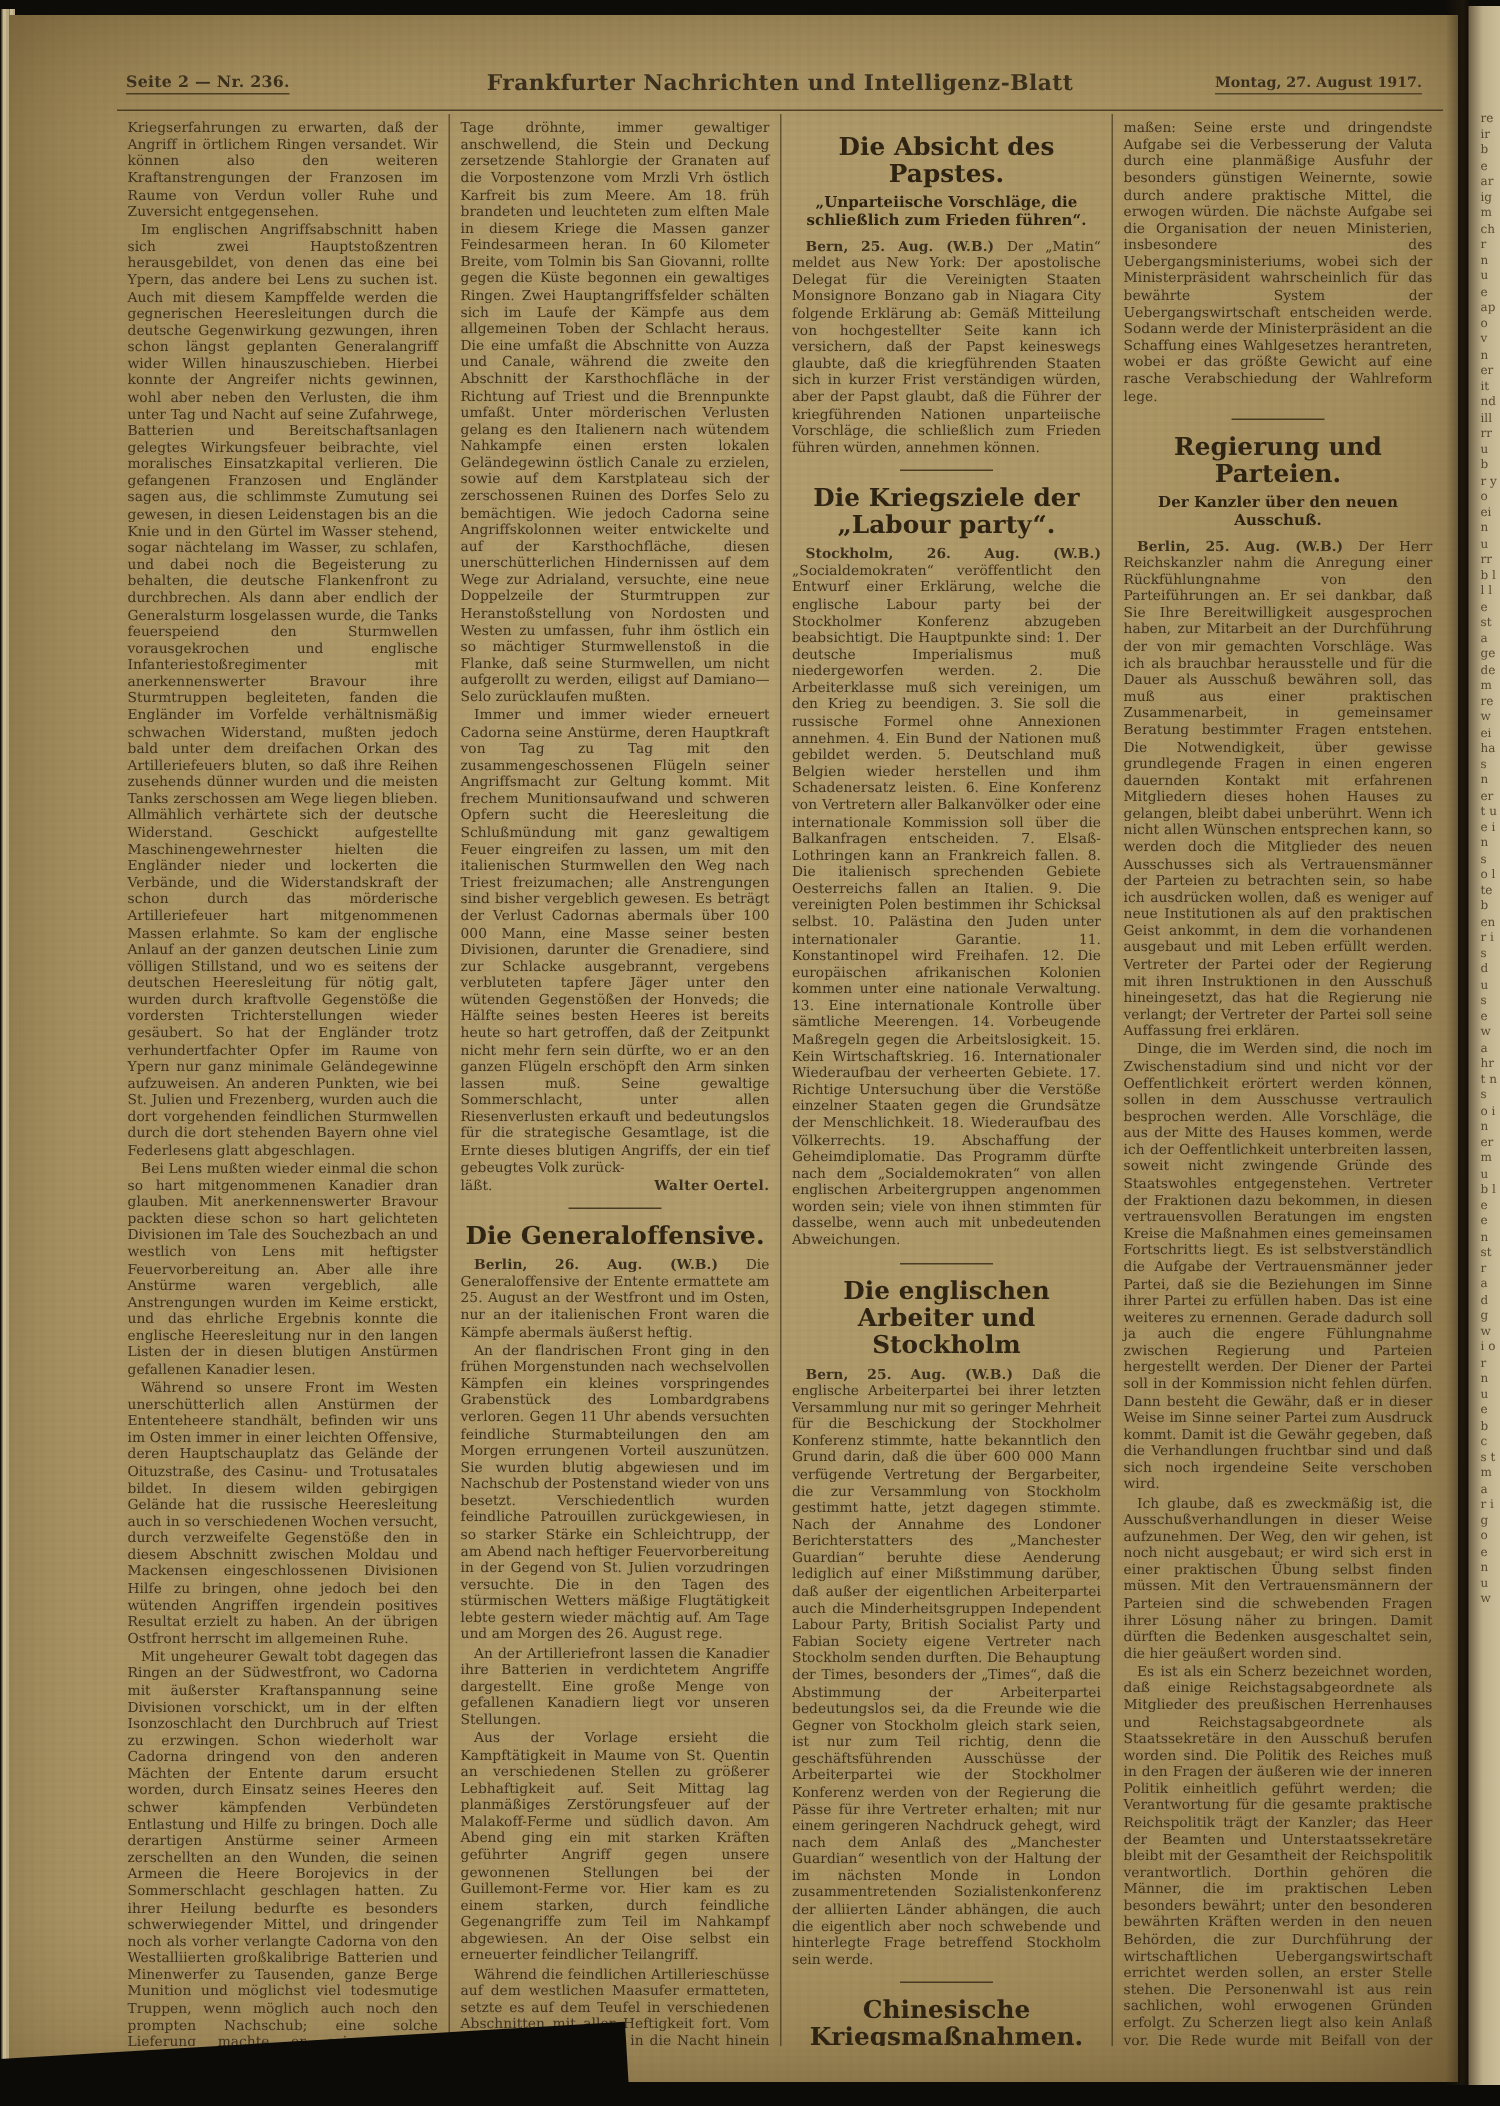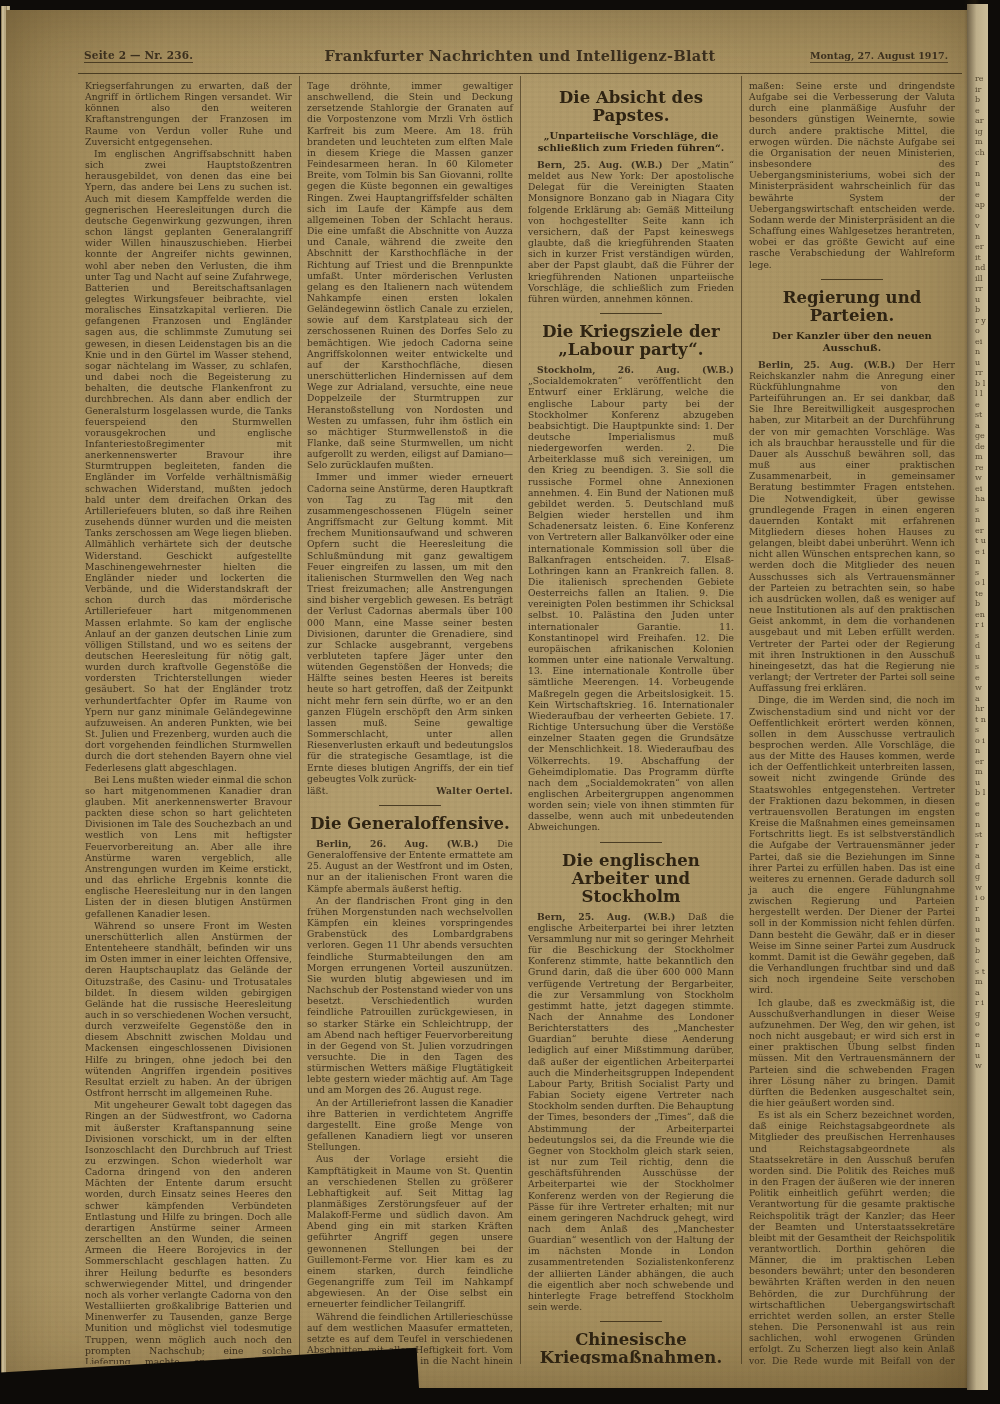--- a/index.html
+++ b/index.html
@@ -11,21 +11,21 @@
       linear-gradient(180deg,#c4b48f 0%,#d1c3a0 6%,#d1c3a0 92%,#c0b08a 100%);
     background-blend-mode:normal,multiply,normal;
     box-shadow:inset 0 0 60px rgba(70,55,30,.35);
     color:#3a2e1d; box-sizing:border-box; padding:34px 10px 0 72px;}
   .edge-lines{position:absolute;left:1px;top:6px;bottom:10px;width:9px;
     background:repeating-linear-gradient(90deg,#93835f 0 1px,#c8b994 1px 3px,#b7a780 3px 5px);}
   .corner-black{position:absolute;left:-60px;bottom:-58px;width:480px;height:100px;background:#0d0b08;transform:rotate(-3.4deg);}
   .bottom-black{position:absolute;left:0;right:0;bottom:0;height:14px;background:#0d0b08;}
   .gutter{position:absolute;right:20px;top:0;bottom:0;width:16px;
     background:linear-gradient(90deg,rgba(0,0,0,0),rgba(40,30,14,.55) 70%,rgba(15,11,6,.85));}
-  .sliver{position:absolute;right:12px;top:4px;width:21px;height:1388px;overflow:hidden;
+  .sliver{position:absolute;right:0;top:4px;width:21px;height:1388px;overflow:hidden;
     background:linear-gradient(90deg,#6e6046,#bdae8a 45%,#ccbe9a);
     color:rgba(62,50,30,.85);font-size:8px;line-height:10.5px;padding:70px 2px 0 8px;box-sizing:border-box;
     word-break:break-all;}
   .header{position:relative;height:20px;margin-top:3px;}
   .pageinfo{position:absolute;left:6px;top:2px;font-weight:bold;font-size:10.5px;border-bottom:1.6px solid rgba(52,40,20,.8);padding-bottom:1px;letter-spacing:.2px;}
   .masthead{position:absolute;left:0;right:0;top:0;text-align:center;font-weight:bold;font-size:14.5px;letter-spacing:.3px;}
   .dateinfo{position:absolute;right:14px;top:3px;font-weight:bold;font-size:9.5px;border-bottom:1.2px solid rgba(52,40,20,.7);padding-bottom:1px;}
   .head-rule{height:0;border-bottom:1.1px solid rgba(46,35,16,.75);margin:6px 0 0 0;}
   .cols{display:flex;align-items:stretch;height:1288px;overflow:hidden;margin-top:2px;}
   .col{width:25%;box-sizing:border-box;padding:4px 7px 0 7px;overflow:hidden;

